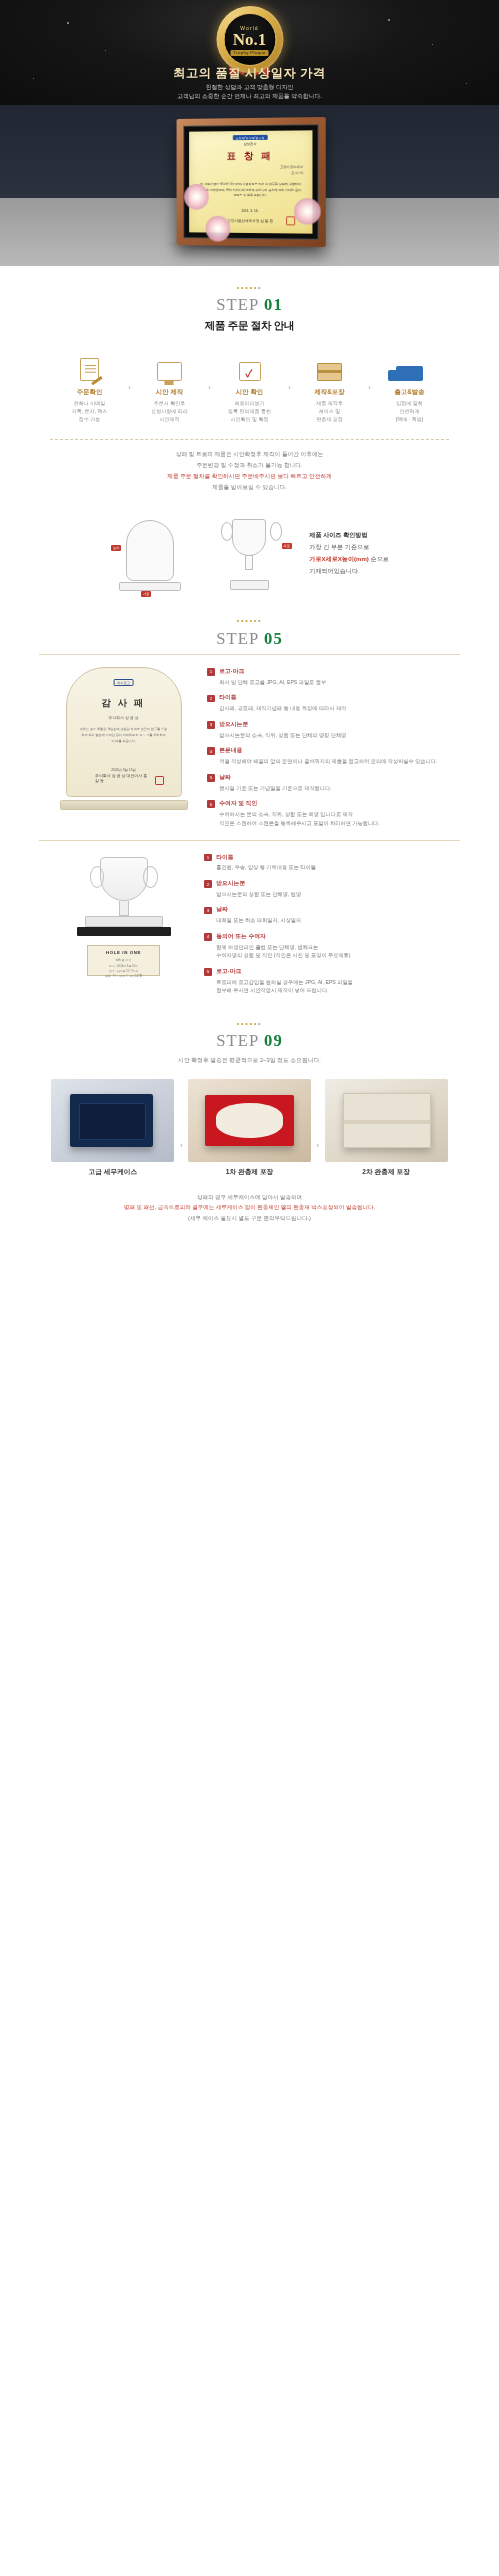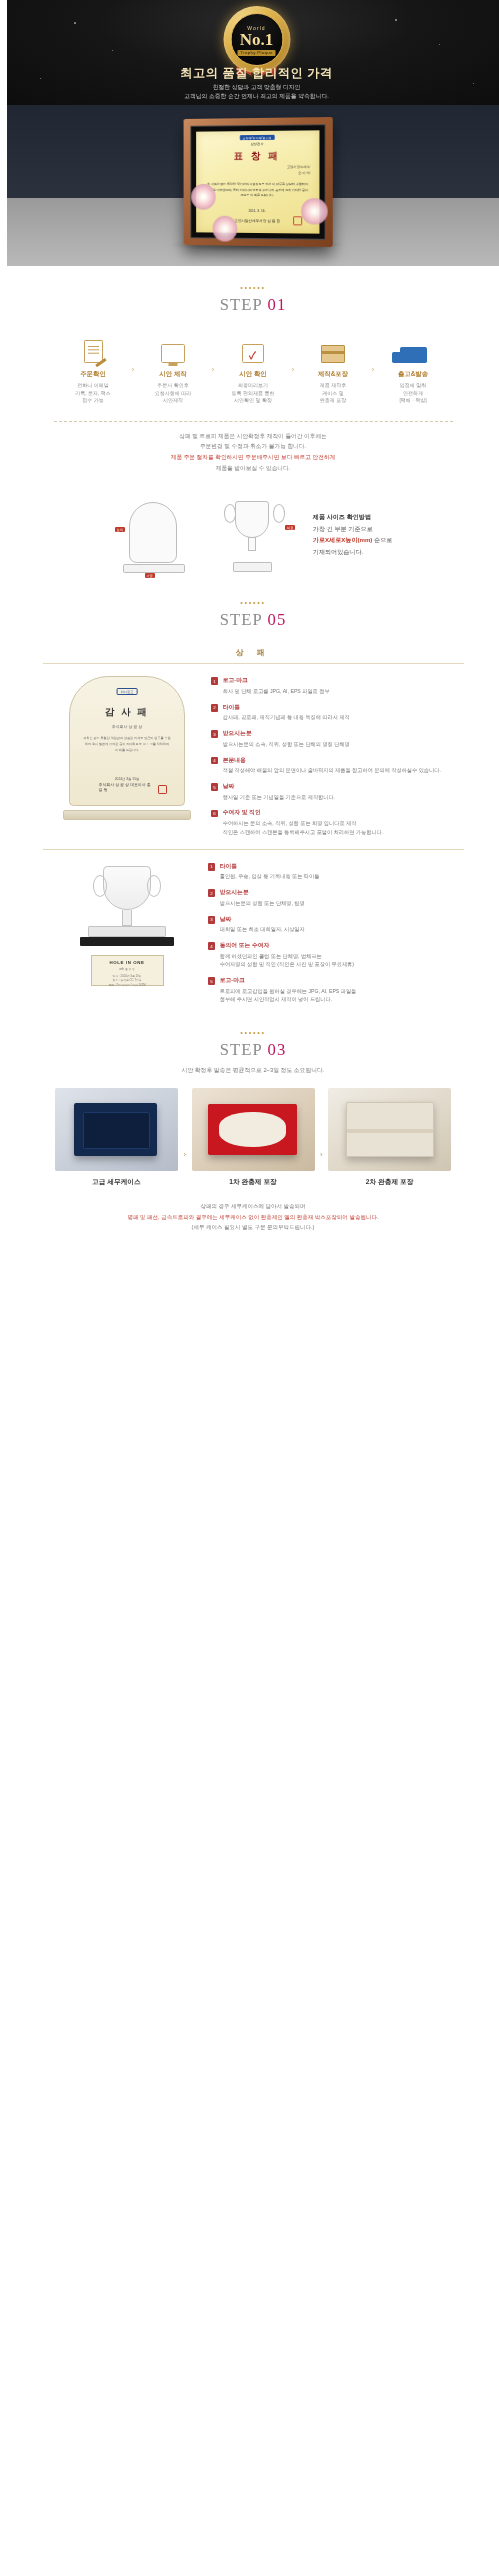--- a/index.html
+++ b/index.html
@@ -2,21 +2,21 @@
 <html lang="ko" style="font-size:9px"><head>
 <meta charset="utf-8">
 <style>
   * { box-sizing: border-box; margin: 0; padding: 0; }
   body {
     width: 499px;
     font-family: "Liberation Sans", sans-serif;
     background: #ffffff;
     color: #333;
   }
-  .page { width: 499px; position: relative; overflow: hidden; padding-left: 7px; }
+  .page { width: 499px; position: relative; overflow: hidden; }
 
   
   .hero {
     width: 499px;
     height: 105px;
     background: radial-gradient(ellipse at 50% 20%, #2a2a2a 0%, #161616 45%, #0d0d0d 100%);
     position: relative;
     overflow: hidden;
   }
   .hero .sparkle {
@@ -109,21 +109,21 @@
   }
   .flower { position: absolute; width: 25.5px; height: 25.5px; border-radius: 50%; background: radial-gradient(circle,#fff 10%,#f6c8d6 45%,#d79ab2 75%,transparent 78%); opacity: .9; }
   .floor-shadow {
     position: absolute; left: 50%; bottom: 14.4px; transform: translateX(-50%);
     width: 177px; height: 14.4px; background: radial-gradient(ellipse,rgba(0,0,0,.35),transparent 70%);
   }
 
   
   .dots { text-align: center; letter-spacing: 1.7px; color: #c9a14a; font-size: 7.2px; padding-top: 16.6px; }
   .step-num { text-align: center; font-family: "Liberation Serif", serif; font-size: 16.6px; color: #8c8c8c; letter-spacing: 1.1px; margin-top: 3.3px; }
-  .step-num b { color: #be185d; font-weight: normal; }
+  .step-num b { color: #15803d; font-weight: bold; }
   .step-title { text-align: center; font-size: 10.5px; font-weight: bold; color: #222; margin-top: 4.4px; letter-spacing: -0.3px; }
   .step-desc { text-align: center; font-size: 5.8px; color: #777; margin-top: 5.5px; }
 
   
   .icon-row { display: flex; justify-content: center; gap: 3.3px; margin: 19px 0 0; padding: 0 32px; }
   .icon-cell { width: 71px; text-align: center; }
   .icon-box { height: 29px; display: flex; align-items: flex-end; justify-content: center; }
   .ic { position: relative; }
   .ic-doc { width: 19px; height: 23px; border: 1.1px solid #c8a15c; border-radius: 1.1px; background: #fff; }
   .ic-doc:after { content:""; position:absolute; left:3.9px; top:5.5px; width:11px; height:1.1px; background:#c8a15c; box-shadow: 0 3.3px 0 #c8a15c, 0 6.7px 0 #c8a15c; }
@@ -242,21 +242,21 @@
     <div class="ribbon-r"></div>
 
     <div class="medal">
       <div class="medal-inner">
         <div class="medal-top">World</div>
         <div class="medal-no">No.1</div>
         <div class="medal-bottom">Trophy Plaque</div>
       </div>
     </div>
 
-    <div class="hero-title">최고의 품질 합리적인 가격</div>
+    <div class="hero-title">최고의 품질 시상일자 가격</div>
     <div class="hero-sub">
       <div>친절한 상담과 고객 맞춤형 디자인</div>
       <div>고객님의 소중한 순간 언제나 최고의 제품을 약속합니다.</div>
     </div>
   </div>
 
   <div class="photo">
     <div class="floor-shadow"></div>
     <div class="plaque">
       <div class="plaque-black">
@@ -279,20 +279,21 @@
       </div>
     </div>
   </div>
 
   <div>
     <div class="dots">••••••</div>
     <div class="step-num">
       <span>STEP</span>
       <b>01</b>
     </div>
+    <div class="step-title">제품 주문 절차 안내</div>
 
     <div class="icon-row">
       <div class="icon-cell">
         <div class="icon-box">
             <div class="ic ic-doc">
               <i class="ic-pen"></i>
             </div>
           </div>
         <div class="icon-label">주문확인</div>
         <div class="icon-sub" style="white-space:pre-line">전화나 이메일
@@ -373,21 +374,20 @@
     </div>
   </div>
 
   <div>
     <div class="dots">••••••</div>
     <div class="step-num">
       <span>STEP</span>
       <b>05</b>
     </div>
 
-    <div class="band-title"><span>상     패</span></div>
     <div class="band-rule"></div>
 
     <div class="panel">
       <div class="panel-art">
         <div class="plaque-art">
           <div class="pa-logo">회사로고</div>
           <div class="pa-title">감 사 패</div>
           <div class="pa-sub">주식회사 상 공 상</div>
           <div class="pa-body">귀하는 평소 투철한 책임감과 성실한 자세로 맡은바 업무를 수행하여 회사 발전에 기여한 공이 지대하므로 그 노고를 치하하며 이 패를 드립니다.</div>
           <div class="pa-date">2024년 3월 15일</div>
@@ -501,21 +501,21 @@
             </div>
         </div>
       </div>
     </div>
   </div>
 
   <div>
     <div class="dots">••••••</div>
     <div class="step-num">
       <span>STEP</span>
-      <b>03</b>
+      <b>09</b>
     </div>
     <div class="step-desc">시안 확정후 발송은 평균적으로 2~3일 정도 소요됩니다.</div>
 
     <div class="pack-row">
       <div class="pack-cell">
         <div class="pack-img pk1">
             <div class="pk-case"></div>
           </div>
         <div class="pack-label">고급 세무케이스</div>
       </div>

